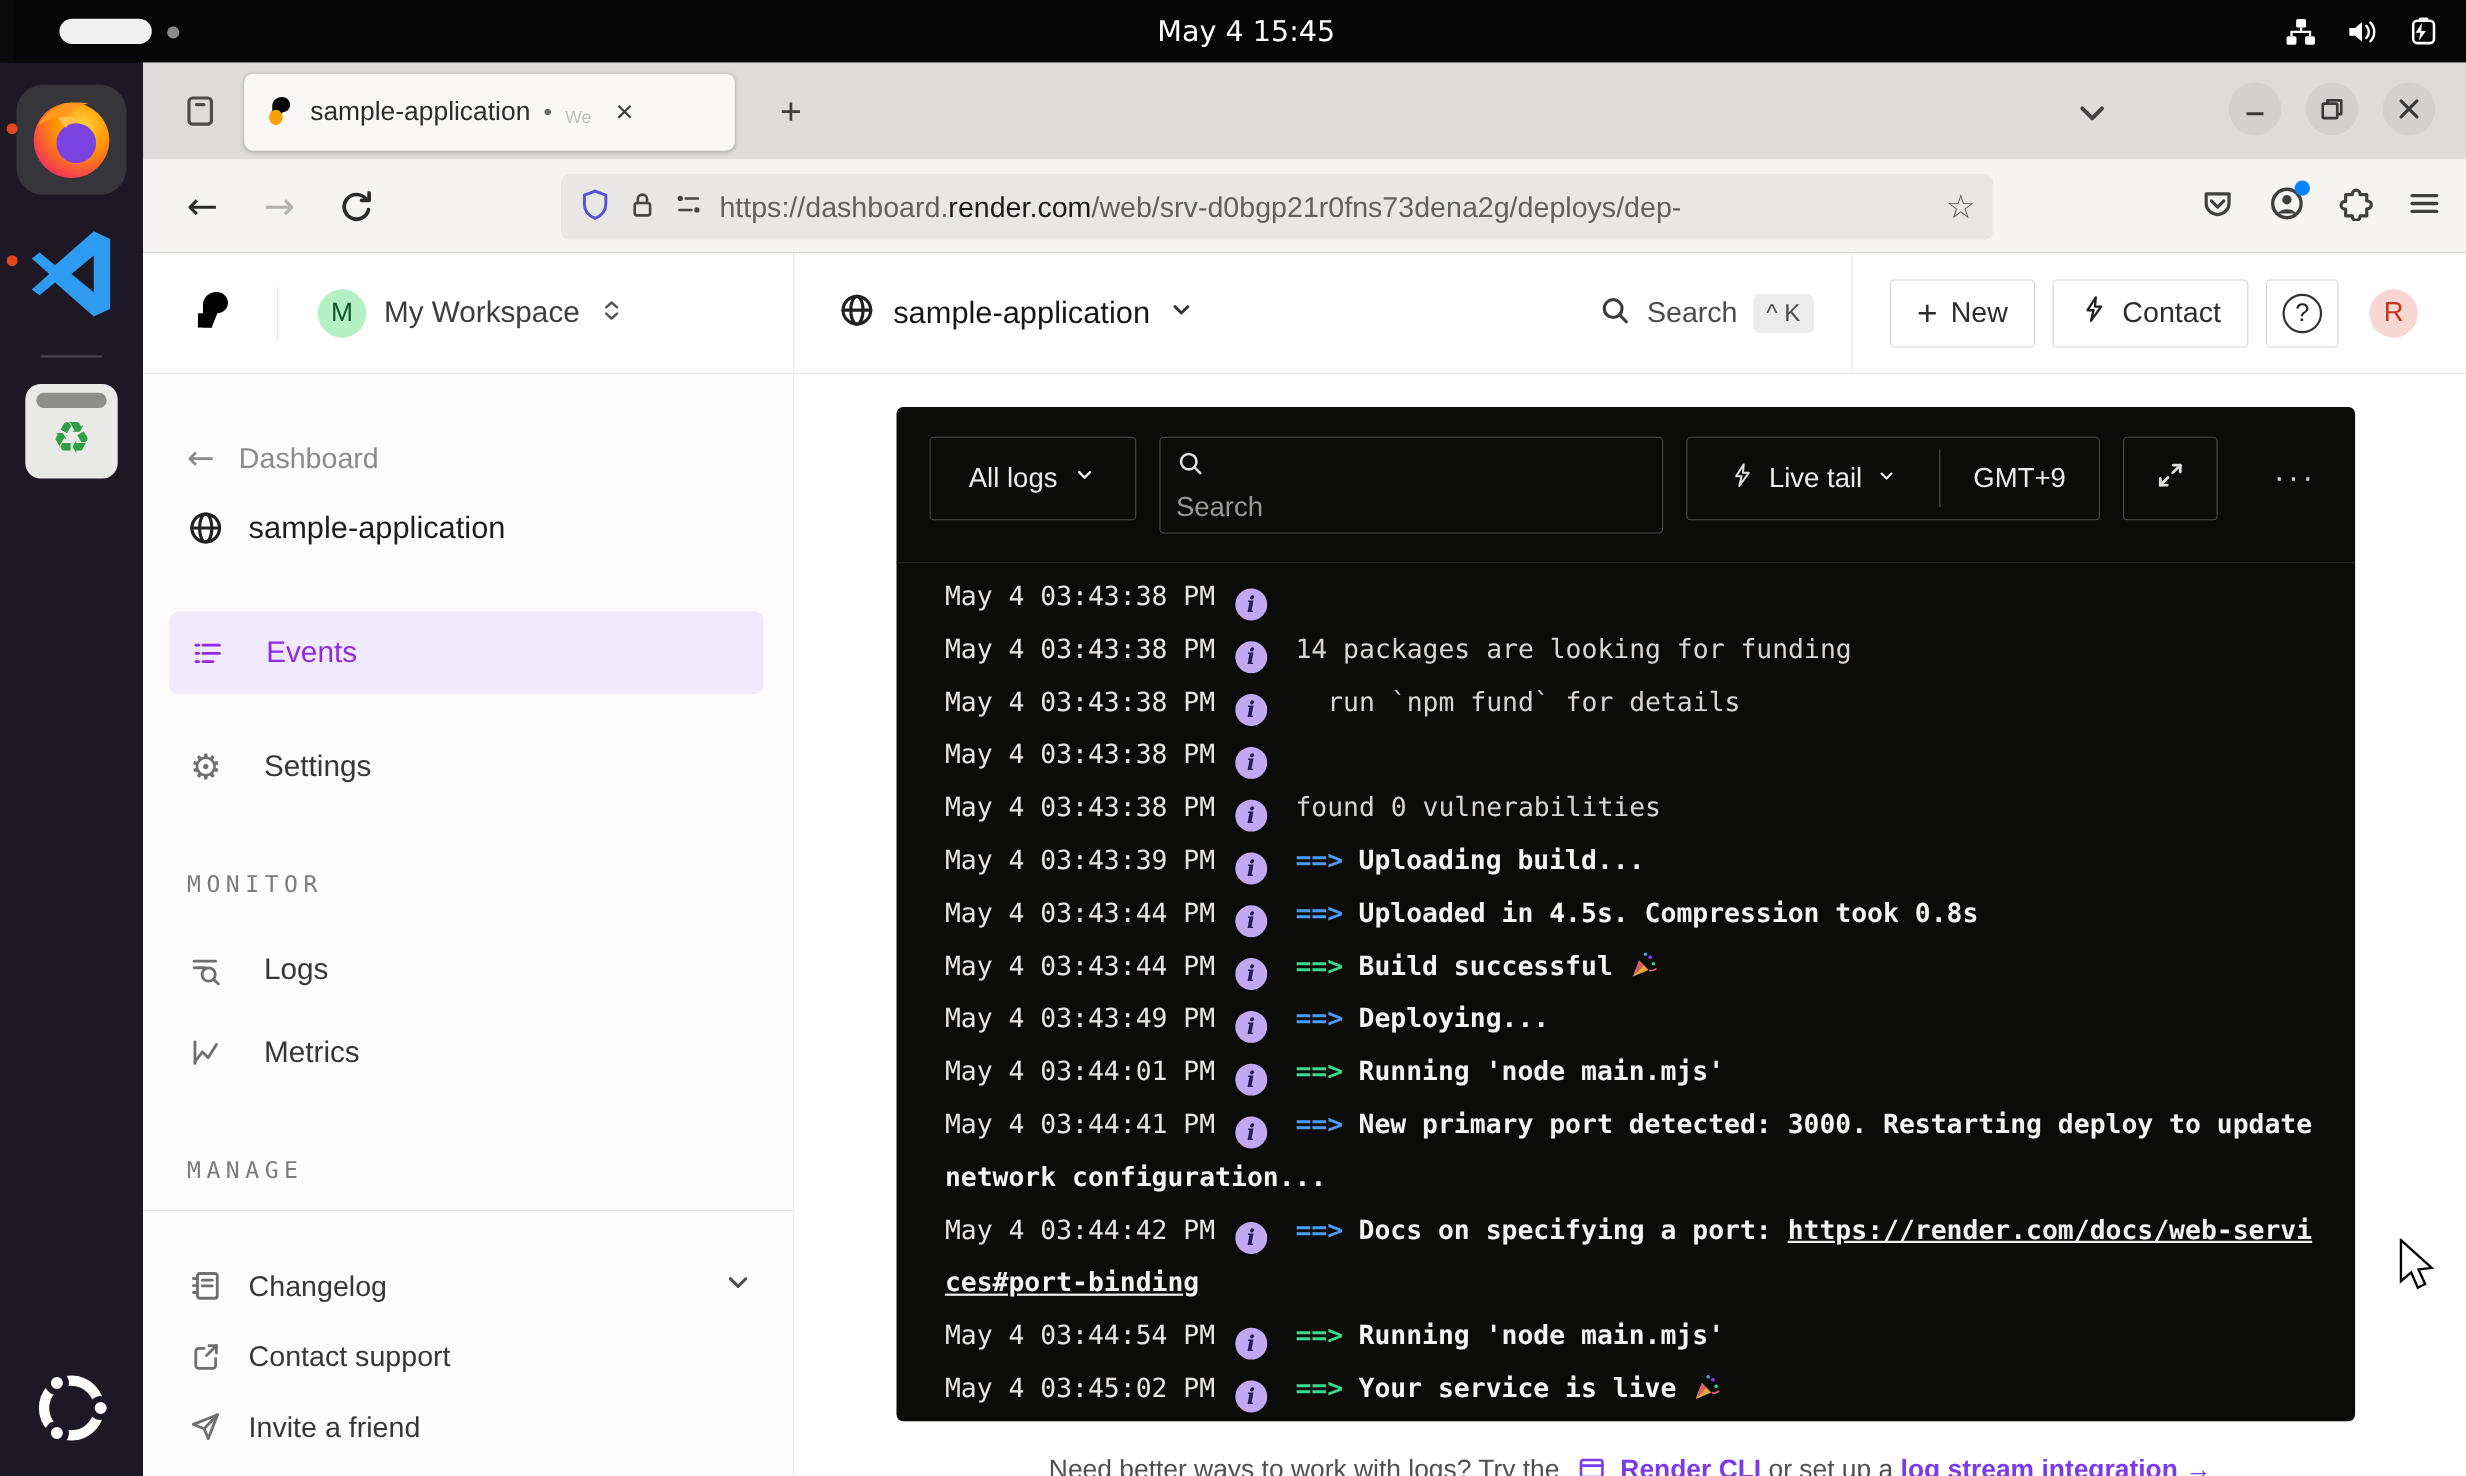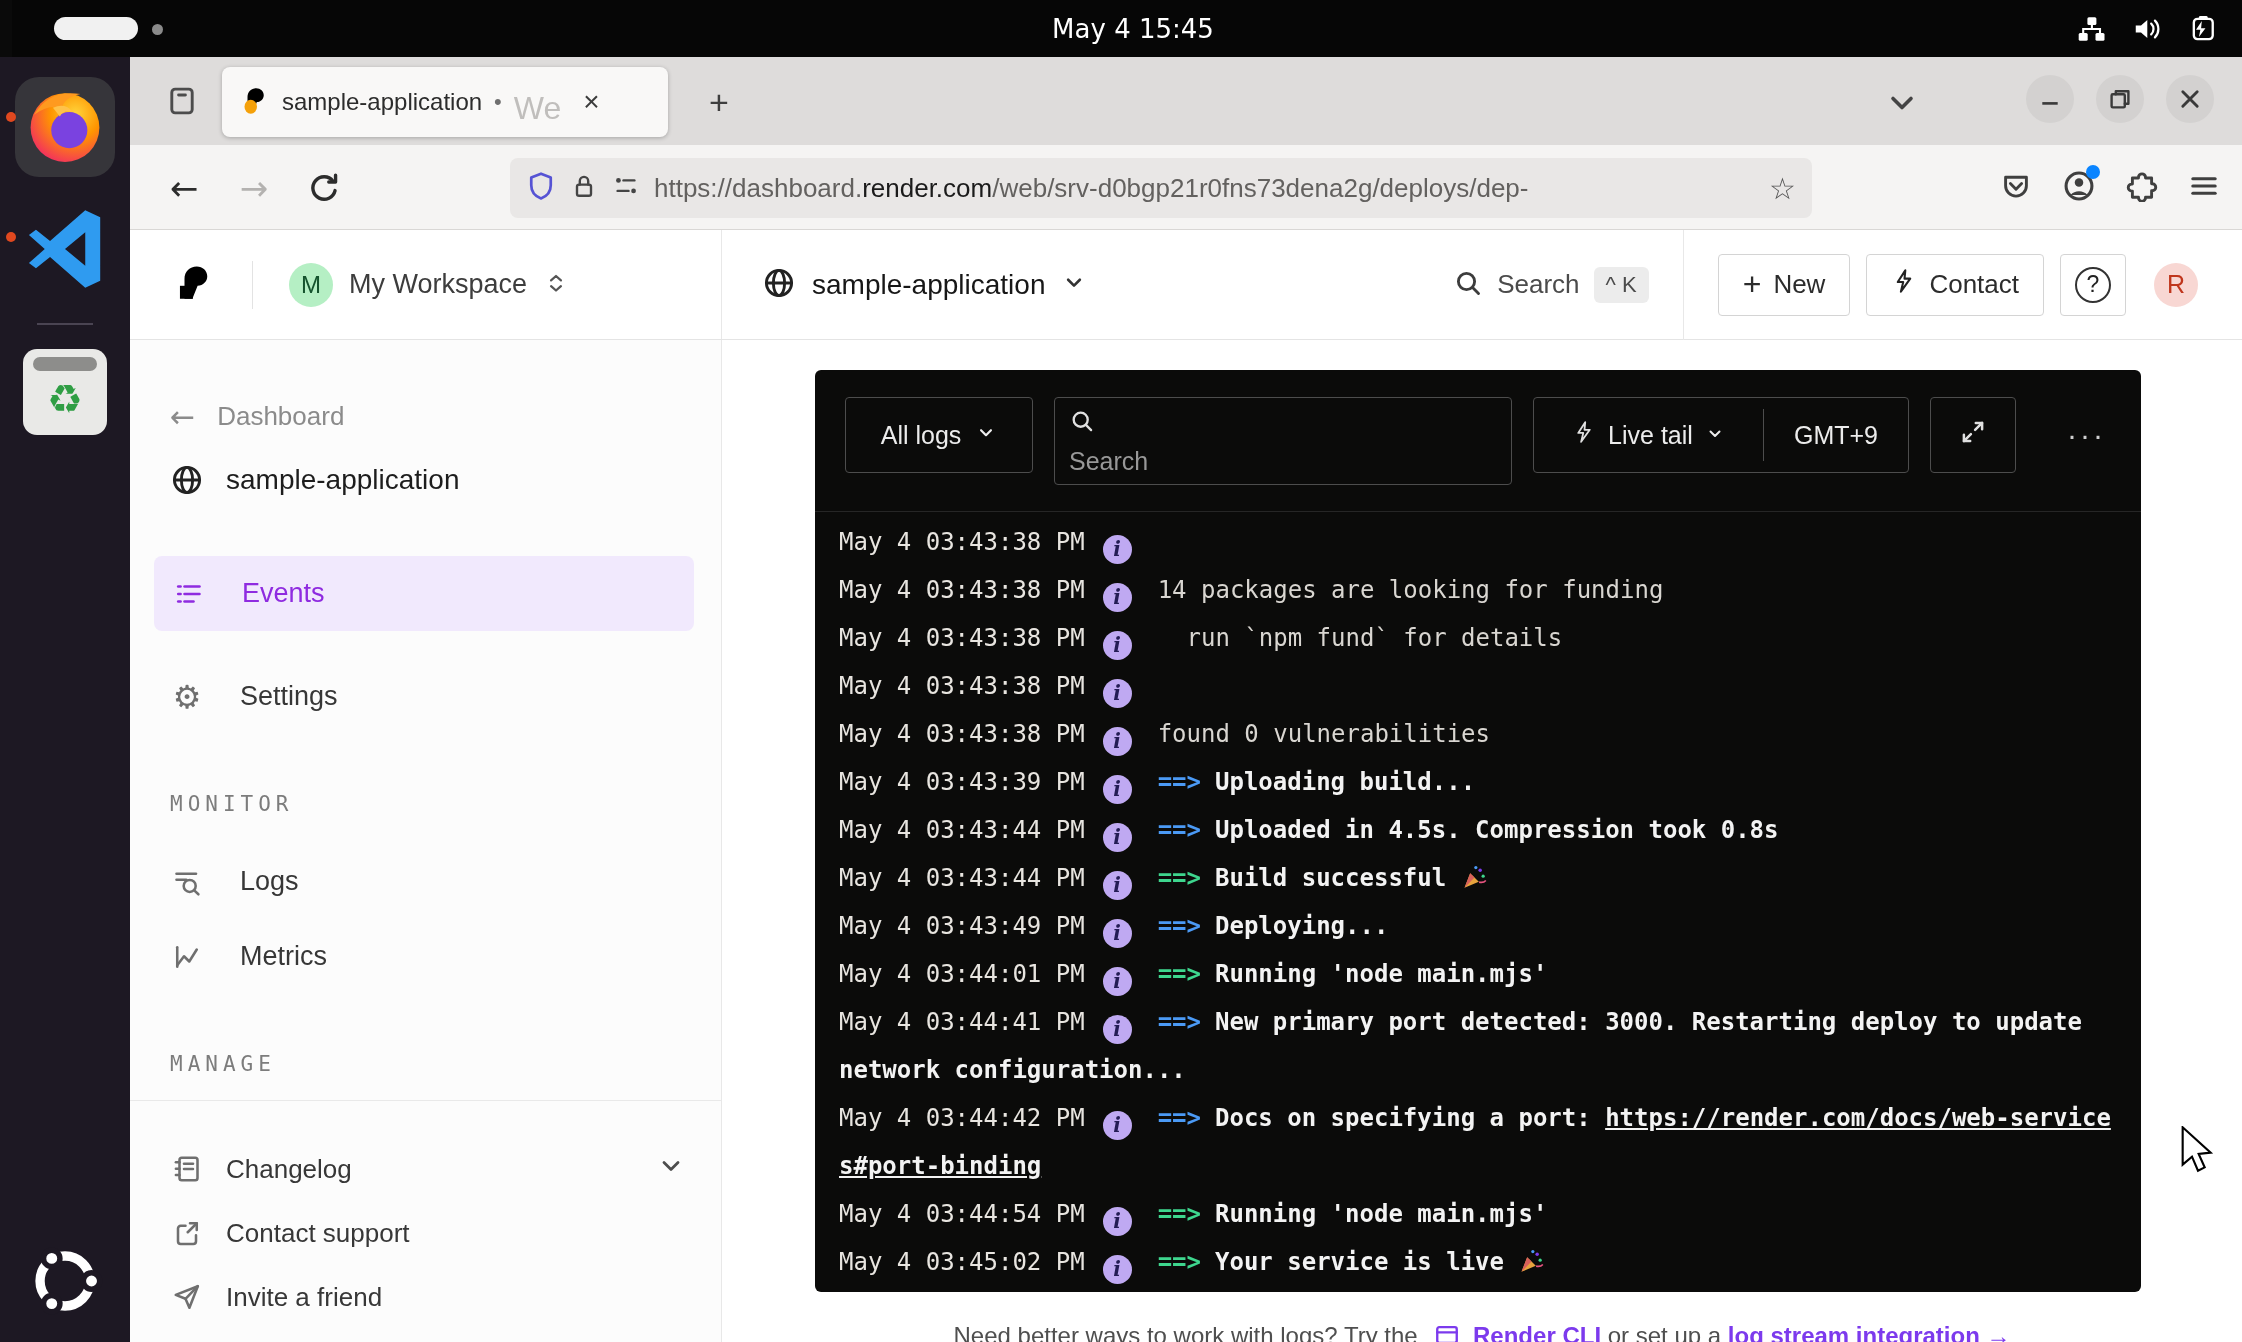--- a/index.html
+++ b/index.html
@@ -27,21 +27,21 @@
   .trash-glyph { margin-top:14px; color:#2f9e44; font-size:40px; line-height:1; font-family:"DejaVu Sans", sans-serif; }
   .ubuntu-logo { position:absolute; left:26px; bottom:18px; }
 
   
   .window { position:absolute; left:130px; top:57px; right:0; bottom:0; background:#fff; }
   .tabbar { position:relative; height:88px; background:#dedcdb; }
   .container-btn { position:absolute; left:30px; top:24px; width:44px; height:40px; display:flex; align-items:center; justify-content:center; color:#4c4c4c; }
   .tab { position:absolute; left:92px; top:10px; width:446px; height:70px; background:#f9f8f7; border-radius:8px; box-shadow:0 1px 4px rgba(0,0,0,.25); display:flex; align-items:center; padding:0 18px; gap:12px; }
   .tab-title { font-size:24px; color:#2c2c2c; white-space:nowrap; }
   .tab-sep { color:#6f6f6f; font-size:22px; }
-  .tab-suffix { color:#c0bebc; font-size:32px;margin-top:12px; }
+  .tab-suffix { color:#c0bebc; font-size:16px;margin-top:12px; }
   .tab-close { margin-left:10px; font-size:28px; color:#3c3c3c; line-height:1; }
   .newtab-btn { position:absolute; left:566px; top:22px; width:46px; height:46px; font-size:34px; color:#3e3e3e; display:flex; align-items:center; justify-content:center; }
   .tab-list-btn { position:absolute; right:322px; top:28px; color:#444; }
   .win-controls { position:absolute; right:28px; top:18px; display:flex; gap:22px; }
   .win-btn { width:48px; height:48px; border-radius:50%; background:#d3d1d0; display:flex; align-items:center; justify-content:center; color:#3a3a3a; }
 
   .navbar { position:relative; height:85px; background:#f5f4f3; border-bottom:1px solid #d9d7d5; }
   .nav-ic { position:absolute; top:0; height:85px; display:flex; align-items:center; justify-content:center; width:56px; }
   .arrow-glyph { font-size:34px; font-family:"DejaVu Sans", sans-serif; color:#2c2c2c; }
   .arrow-glyph.dis { color:#b4b2b0; }
@@ -103,21 +103,21 @@
   .filter-btn { width:188px; justify-content:center; gap:14px; }
   .log-search { width:458px; height:88px; border:1px solid #4d4d4d; border-radius:4px; padding:10px 14px 8px 14px; display:flex; flex-direction:column; justify-content:space-between; }
   .log-search .ph { font-size:25px; color:#989898; }
   .livetail-group { width:376px; padding:0; }
   .lt-left { flex:1; display:flex; align-items:center; justify-content:center; gap:12px; height:100%; }
   .lt-div { width:1px; height:52px; background:#4d4d4d; }
   .tz { width:144px; text-align:center; }
   .expand-btn { width:86px; justify-content:center; }
   .dots { margin-left:30px; height:76px; display:flex; align-items:center; font-size:30px; color:#cfcfcf; letter-spacing:3px; }
 
-  .log-rows { padding:6px 30px 0 24px; font-family:"DejaVu Sans Mono", monospace; font-size:24px; line-height:48px; }
+  .log-rows { padding:6px 30px 0 44px; font-family:"DejaVu Sans Mono", monospace; font-size:24px; line-height:48px; }
   .log-row { }
   .ts { color:#e8e5e0; margin-right:18px; }
   .infoicon { display:inline-flex; width:29px; height:29px; border-radius:50%; background:#bfa9f2; color:#241c55; font:bold italic 20px "DejaVu Serif", serif; align-items:center; justify-content:center; vertical-align:-6px; margin-right:26px; }
   .msg { white-space:pre-wrap; color:#d9d6d1; }
   .msg.bold { font-weight:bold; color:#f3f3f3; }
   .arrow { font-weight:bold; margin-right:14px; }
   .arrow.blue { color:#4b9af5; }
   .arrow.green { color:#3ed68e; }
   .log-link { color:#f3f3f3; font-weight:bold; text-decoration:underline; word-break:break-all; }
   .tada svg { vertical-align:-5px; }

